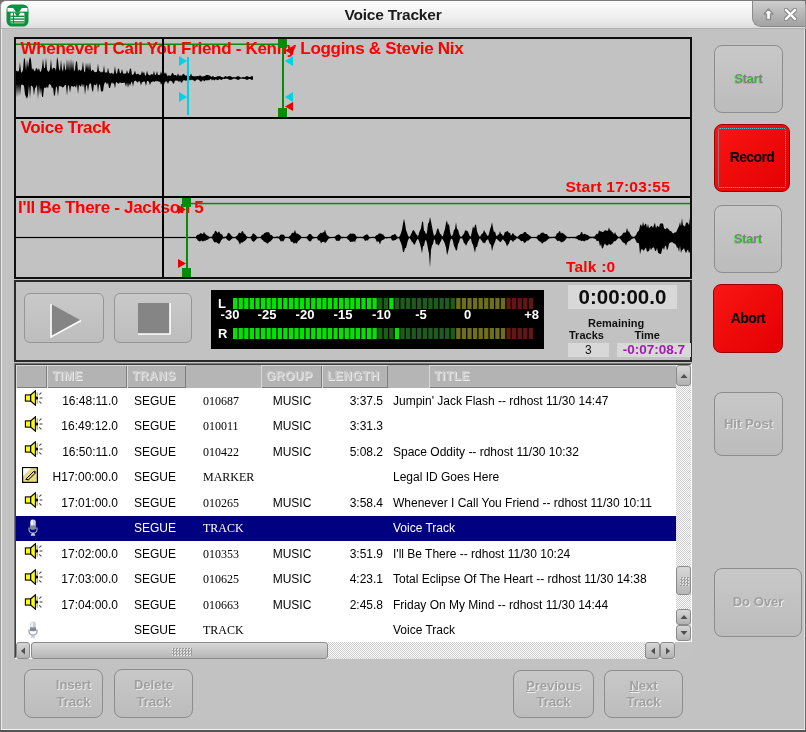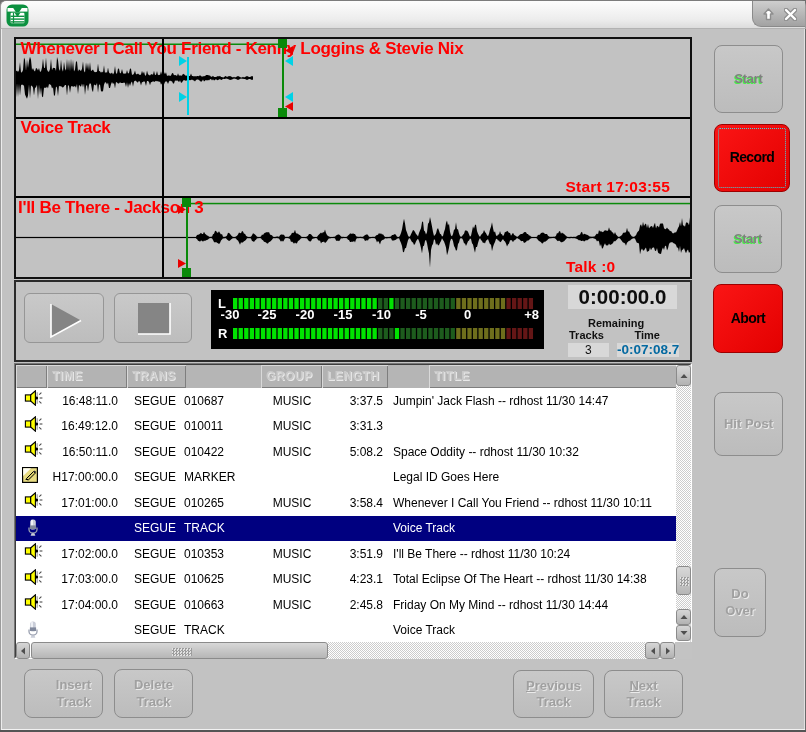--- a/index.html
+++ b/index.html
@@ -27,35 +27,35 @@
 
 
 .tbtn { position:absolute; border:1px solid #969696; border-radius:6px; background:linear-gradient(#c9c9c9,#bdbdbd); }
 
 
 #meter { position:absolute; left:195px; top:8px; width:333px; height:59px; background:#000; }
 
 #timebox { position:absolute; left:552px; top:3px; width:109px; height:24px; background:#d8d8d8; text-align:center; font-size:20.5px; font-weight:bold; color:#0d0d0d; line-height:24px; }
 .small { position:absolute; font-size:11px; font-weight:bold; color:#111; }
 #tracksbox { position:absolute; left:551.8px; top:60.5px; width:41px; height:14px; background:#d8d8d8; font-size:12px; text-align:center; line-height:14px; color:#111; }
-#remtime { position:absolute; left:601px; top:60.5px; width:62px; height:14px; background:#d8d8d8; color:#0369a1; font-size:13.5px; font-weight:bold; line-height:14px; text-align:center; white-space:nowrap; }
+#remtime { position:absolute; left:601px; top:60.5px; width:74px; height:14px; background:#d8d8d8; color:#a21caf; font-size:13.5px; font-weight:bold; line-height:14px; text-align:center; white-space:nowrap; }
 
 
 #thead { position:absolute; left:0; top:0; width:660px; height:23px; background:#b5b5b5; }
 .hcell { position:absolute; top:0; height:23px; background:#b3b3b3; box-shadow:inset 1px 1px 0 #d9d9d9, inset -1px -1px 0 #7e7e7e; color:#c9c9c9; font-size:12px; font-weight:bold; letter-spacing:0.5px; line-height:23px; padding-left:5px; text-shadow:1px 1px 0 #e9e9e9; }
 .row { position:absolute; left:0; width:660px; height:25.5px; background:#fff; color:#000; font-size:12px; }
 .row.sel { background:#000080; color:#fff; }
 .row span { position:absolute; top:50%; transform:translateY(-50%); white-space:nowrap; }
 .row span.ric { top:2px; transform:none; }
 .ric { left:7px; }
 .ric-mic { left:12px !important; top:3px !important; }
 .ric-mkr { left:6px !important; }
 .c-time { right:558px; } 
 .c-trans { left:118px; }
-.c-cart { left:168px; }
+.c-cart { left:187px;font-family:Liberation Serif, serif; }
 .c-grp { left:240px; width:72px; text-align:center; }
 .c-len { right:293px; }
 .c-title { left:377px; }
 
 
 .sbtn { position:absolute; border:1px solid #8b8b8b; border-radius:3px; background:linear-gradient(#d6d6d6,#b2b2b2); display:flex; align-items:center; justify-content:center; }
 .strack { position:absolute; background:repeating-conic-gradient(#ffffff 0% 25%, #cccccc 0% 50%); background-size:2px 2px; }
 .sthumb { position:absolute; border:1px solid #8b8b8b; border-radius:3px; background:linear-gradient(#d8d8d8,#b6b6b6); }
 .grip { position:absolute; background:repeating-conic-gradient(#9d9d9d 0% 25%, #e2e2e2 0% 50%); background-size:3px 3px; }
 
@@ -76,20 +76,21 @@
     <rect x="1.5" y="4" width="20" height="3.6" fill="#fff"></rect>
     <polygon points="7.2,4 15.8,4 11.5,10.5" fill="#0c9140"></polygon>
     <rect x="4.6" y="8.8" width="13.8" height="10.4" rx="1" fill="#fff"></rect>
     <polygon points="8.6,8.8 14.4,8.8 11.5,13.2" fill="#0c9140"></polygon>
     <rect x="7.2" y="8.8" width="1.3" height="10.4" fill="#0c9140" opacity="0"></rect>
     <rect x="4.6" y="11.6" width="13.8" height="1.4" fill="#0c9140"></rect>
     <rect x="4.6" y="14.4" width="13.8" height="1.4" fill="#0c9140"></rect>
     <rect x="4.6" y="17.2" width="13.8" height="1.4" fill="#0c9140"></rect>
     <rect x="6.9" y="8.8" width="1.2" height="10.4" fill="#0c9140"></rect>
   </svg>
+  <div id="title">Voice Tracker</div>
   <div id="wmtab">
     <svg style="left:9px" width="13" height="13" viewBox="0 0 13 13">
           <path d="M6.5 1 L11 6 H8.5 V11.5 H4.5 V6 H2 Z" fill="#fff" stroke="#8e8e8e" stroke-width="1.4" stroke-linejoin="round"></path>
         </svg>
     <svg style="left:31px" width="13" height="13" viewBox="0 0 13 13">
           <path d="M2 2 L11 11 M11 2 L2 11" stroke="#8e8e8e" stroke-width="4.6" stroke-linecap="round"></path>
           <path d="M2 2 L11 11 M11 2 L2 11" stroke="#fff" stroke-width="2.4" stroke-linecap="round"></path>
         </svg>
   </div>
 </div>
@@ -100,21 +101,21 @@
     <rect x="0" y="157" width="674" height="2" fill="#000"></rect>
     <rect x="0" y="4.5" width="266" height="1.5" fill="#0a8a0a"></rect>
     <rect x="170" y="163.8" width="504" height="1.5" fill="#0a8a0a"></rect>
     <rect x="140" y="78.4" width="97" height="1.2" fill="#000"></rect>
     <rect x="0" y="197.9" width="674" height="1.2" fill="#000"></rect>
     <polygon points="0,32.3 1,31.6 2,33.0 3,31.3 4,23.1 5,33.5 6,33.3 7,30.9 8,18.5 9,20.7 10,31.8 11,20.2 12,29.0 13,21.6 14,17.8 15,20.8 16,30.9 17,28.9 18,31.6 19,32.4 20,28.9 21,29.5 22,31.6 23,29.1 24,32.8 25,32.6 26,28.4 27,19.6 28,28.7 29,28.9 30,18.4 31,30.6 32,32.4 33,32.8 34,30.0 35,19.8 36,31.3 37,28.7 38,29.1 39,29.1 40,32.1 41,18.1 42,21.3 43,30.0 44,31.9 45,20.5 46,30.1 47,32.8 48,22.8 49,29.8 50,31.8 51,19.7 52,31.8 53,20.3 54,32.2 55,19.4 56,31.1 57,20.8 58,32.5 59,30.5 60,22.4 61,22.4 62,32.5 63,30.2 64,31.2 65,32.0 66,29.8 67,22.2 68,32.1 69,33.4 70,23.2 71,30.2 72,23.7 73,31.5 74,22.9 75,32.3 76,31.3 77,30.6 78,32.4 79,33.2 80,33.0 81,32.8 82,24.5 83,32.0 84,32.2 85,33.8 86,32.4 87,33.5 88,26.2 89,34.3 90,32.7 91,33.9 92,28.4 93,33.5 94,34.6 95,34.4 96,33.6 97,35.6 98,33.7 99,27.1 100,34.3 101,34.7 102,29.4 103,29.7 104,34.4 105,33.8 106,30.0 107,33.9 108,35.1 109,34.2 110,34.7 111,30.9 112,34.6 113,34.0 114,29.6 115,29.7 116,35.8 117,35.8 118,34.6 119,31.6 120,35.3 121,35.3 122,34.6 123,35.6 124,36.1 125,35.5 126,31.7 127,34.8 128,32.6 129,36.4 130,36.4 131,31.4 132,35.3 133,35.9 134,36.5 135,35.3 136,35.3 137,35.7 138,31.7 139,35.9 140,35.8 141,31.9 142,36.3 143,35.7 144,36.1 145,32.3 146,35.6 147,36.5 148,33.0 149,35.3 150,33.2 151,36.7 152,36.8 153,36.3 154,36.9 155,36.4 156,34.3 157,34.1 158,36.2 159,36.0 160,36.2 161,36.9 162,34.2 163,36.8 164,36.2 165,36.8 166,36.6 167,34.7 168,35.2 169,36.1 170,37.0 171,36.2 172,36.7 173,37.1 174,37.1 175,34.6 176,37.0 177,37.1 178,37.5 179,37.0 180,37.4 181,37.0 182,37.0 183,37.3 184,35.9 185,37.3 186,37.6 187,37.5 188,37.1 189,37.3 190,36.1 191,36.0 192,35.9 193,36.4 194,36.5 195,37.8 196,37.7 197,36.7 198,38.1 199,37.9 200,38.1 201,37.5 202,37.0 203,37.5 204,36.8 205,38.0 206,37.9 207,38.4 208,38.3 209,37.2 210,37.1 211,38.2 212,37.2 213,37.3 214,37.0 215,37.5 216,38.1 217,38.4 218,37.7 219,38.4 220,38.1 221,37.5 222,37.0 223,37.5 224,38.1 225,38.5 226,38.6 227,37.7 228,38.5 229,38.1 230,37.5 231,37.0 232,37.5 233,38.0 234,38.1 235,37.5 236,37.0 237,37.5 237,40.5 236,41.0 235,40.5 234,39.9 233,39.9 232,40.5 231,41.0 230,40.5 229,39.9 228,40.0 227,39.7 226,39.7 225,39.6 224,39.9 223,40.5 222,41.0 221,40.5 220,39.9 219,39.7 218,39.5 217,39.9 216,40.6 215,40.7 214,41.0 213,40.5 212,39.9 211,39.8 210,39.6 209,39.9 208,39.9 207,39.7 206,40.8 205,40.9 204,40.0 203,40.5 202,41.0 201,41.2 200,40.0 199,41.1 198,41.4 197,40.2 196,41.5 195,40.0 194,40.3 193,41.5 192,40.7 191,41.7 190,40.7 189,41.7 188,42.5 187,40.6 186,42.2 185,42.7 184,42.0 183,41.0 182,40.4 181,40.4 180,40.9 179,42.5 178,41.4 177,41.3 176,40.6 175,41.0 174,41.3 173,40.9 172,40.8 171,41.2 170,41.8 169,41.5 168,40.9 167,41.7 166,43.4 165,43.8 164,41.2 163,43.3 162,41.7 161,41.6 160,41.8 159,41.6 158,44.6 157,44.4 156,42.3 155,42.2 154,41.5 153,42.5 152,45.1 151,42.8 150,42.2 149,42.9 148,45.4 147,42.5 146,44.2 145,45.8 144,42.5 143,43.1 142,42.1 141,42.5 140,41.7 139,42.6 138,42.9 137,42.0 136,43.3 135,42.9 134,46.2 133,43.0 132,42.0 131,42.0 130,47.1 129,43.3 128,41.9 127,43.2 126,43.0 125,46.4 124,42.9 123,41.7 122,43.4 121,43.2 120,41.8 119,41.8 118,42.6 117,47.8 116,42.4 115,43.8 114,47.0 113,44.0 112,49.0 111,43.2 110,47.9 109,44.0 108,43.4 107,43.9 106,44.0 105,44.0 104,43.3 103,44.6 102,44.6 101,43.6 100,43.0 99,49.5 98,44.0 97,44.9 96,42.9 95,45.2 94,48.9 93,48.9 92,43.5 91,45.4 90,43.5 89,43.2 88,45.7 87,52.2 86,52.5 85,52.2 84,45.5 83,45.7 82,53.8 81,44.0 80,46.6 79,46.1 78,45.6 77,53.3 76,51.1 75,45.3 74,44.1 73,46.0 72,52.4 71,45.7 70,47.2 69,56.0 68,44.5 67,48.4 66,44.6 65,47.7 64,47.0 63,45.8 62,55.3 61,45.1 60,48.7 59,47.0 58,47.4 57,47.7 56,46.9 55,47.6 54,54.0 53,47.1 52,46.1 51,56.8 50,46.0 49,46.1 48,47.5 47,48.5 46,48.2 45,46.9 44,47.6 43,46.7 42,57.2 41,48.5 40,47.6 39,56.0 38,56.9 37,48.2 36,49.5 35,45.9 34,45.6 33,44.9 32,49.4 31,47.6 30,48.9 29,48.4 28,49.0 27,58.3 26,57.4 25,48.4 24,56.0 23,45.4 22,60.3 21,45.8 20,48.2 19,49.1 18,56.4 17,48.6 16,47.1 15,46.4 14,59.5 13,45.5 12,56.5 11,59.8 10,57.8 9,55.4 8,46.7 7,45.9 6,45.4 5,46.2 4,56.8 3,44.7 2,58.1 1,44.3 0,58.6" fill="#000"></polygon>
     <polygon points="180,197.8 181,196.1 182,195.8 183,195.6 184,194.8 185,193.8 186,195.1 187,195.0 188,192.8 189,194.7 190,195.6 191,196.4 192,196.7 193,197.7 194,198.1 195,197.8 196,197.7 197,195.3 198,194.7 199,192.1 200,191.8 201,193.6 202,193.8 203,192.2 204,194.1 205,195.5 206,195.1 207,197.7 208,197.9 209,197.8 210,197.4 211,196.6 212,193.8 213,193.9 214,194.8 215,196.3 216,197.3 217,198.0 218,198.1 219,197.9 220,197.6 221,196.7 222,195.5 223,193.5 224,194.1 225,194.3 226,192.0 227,192.4 228,194.8 229,194.7 230,196.8 231,197.6 232,198.0 233,198.0 234,198.0 235,197.8 236,196.3 237,194.3 238,194.7 239,195.4 240,196.4 241,197.7 242,198.0 243,197.9 244,198.1 245,197.6 246,195.6 247,195.9 248,194.5 249,193.7 250,193.6 251,192.9 252,193.4 253,193.1 254,195.4 255,196.0 256,196.2 257,197.7 258,198.0 259,198.0 260,197.7 261,197.6 262,197.6 263,197.9 264,196.2 265,195.6 266,195.4 267,195.7 268,195.8 269,197.7 270,198.0 271,197.8 272,198.0 273,197.7 274,196.7 275,195.8 276,193.7 277,193.9 278,193.5 279,190.8 280,194.2 281,194.6 282,194.8 283,195.8 284,196.0 285,197.4 286,197.9 287,197.9 288,198.1 289,197.9 290,197.9 291,197.5 292,196.8 293,195.0 294,195.0 295,195.3 296,196.6 297,197.8 298,197.9 299,197.9 300,197.9 301,197.9 302,196.4 303,195.6 304,194.4 305,193.4 306,194.6 307,193.0 308,193.6 309,190.4 310,194.1 311,195.9 312,196.9 313,197.6 314,198.0 315,198.1 316,198.0 317,198.1 318,197.8 319,197.7 320,196.5 321,196.0 322,195.4 323,195.6 324,196.2 325,197.6 326,197.9 327,197.8 328,198.0 329,197.9 330,198.0 331,197.7 332,196.6 333,195.7 334,194.6 335,194.4 336,194.9 337,194.2 338,195.1 339,194.9 340,197.0 341,197.7 342,197.8 343,198.0 344,197.8 345,197.7 346,198.0 347,197.8 348,196.9 349,195.9 350,195.7 351,195.2 352,196.1 353,197.7 354,197.9 355,198.0 356,197.9 357,197.8 358,198.0 359,197.7 360,196.5 361,196.1 362,195.8 363,194.1 364,195.0 365,194.3 366,195.6 367,195.2 368,196.8 369,197.9 370,198.0 371,198.0 372,198.1 373,197.9 374,197.8 375,197.4 376,196.1 377,195.9 378,195.4 379,195.0 380,196.1 381,197.8 382,198.0 383,198.1 384,196.4 385,194.1 386,190.6 387,184.4 388,179.7 389,184.5 390,191.0 391,193.4 392,196.4 393,197.9 394,197.5 395,195.2 396,193.2 397,190.9 398,191.5 399,192.9 400,195.0 401,196.0 402,197.4 403,193.9 404,191.6 405,189.3 406,183.3 407,182.3 408,191.6 409,192.4 410,195.6 411,193.2 412,184.7 413,183.4 414,178.0 415,182.6 416,187.6 417,193.1 418,196.9 419,196.1 420,194.6 421,190.5 422,189.1 423,191.8 424,194.7 425,195.2 426,197.5 427,197.1 428,193.0 429,189.9 430,184.0 431,181.4 432,186.6 433,184.4 434,192.8 435,196.5 436,197.3 437,195.1 438,190.7 439,190.2 440,183.3 441,190.3 442,190.3 443,194.5 444,196.9 445,197.9 446,197.3 447,195.7 448,194.8 449,191.5 450,191.4 451,191.8 452,192.8 453,195.3 454,197.8 455,196.8 456,192.3 457,187.3 458,189.8 459,186.0 460,185.5 461,192.1 462,194.8 463,196.7 464,197.9 465,196.1 466,194.8 467,194.0 468,190.9 469,192.9 470,194.3 471,196.2 472,197.3 473,194.8 474,190.6 475,187.8 476,183.3 477,188.9 478,193.5 479,192.2 480,196.3 481,197.2 482,195.6 483,195.4 484,192.1 485,195.1 486,195.2 487,197.2 488,195.7 489,192.7 490,193.2 491,191.7 492,192.6 493,194.1 494,193.8 495,196.7 496,195.2 497,193.7 498,195.8 499,196.4 500,197.1 501,198.0 502,197.6 503,196.6 504,195.5 505,194.9 506,195.1 507,194.6 508,193.2 509,193.0 510,193.2 511,194.9 512,195.0 513,196.4 514,196.5 515,197.7 516,197.9 517,197.9 518,198.0 519,197.9 520,197.9 521,197.8 522,195.7 523,196.0 524,195.4 525,193.9 526,193.7 527,193.6 528,193.9 529,195.0 530,194.9 531,194.9 532,196.7 533,197.6 534,198.0 535,197.8 536,197.9 537,197.8 538,197.7 539,197.8 540,196.8 541,194.1 542,194.6 543,192.6 544,192.0 545,194.7 546,193.5 547,194.5 548,194.8 549,195.9 550,196.7 551,197.7 552,197.9 553,198.1 554,197.9 555,197.8 556,198.1 557,198.0 558,197.8 559,198.0 560,197.7 561,197.1 562,196.2 563,196.0 564,195.8 565,193.5 566,192.7 567,195.8 568,194.8 569,195.1 570,195.4 571,195.7 572,196.3 573,196.9 574,197.8 575,197.6 576,198.1 577,197.5 578,197.7 579,196.9 580,195.5 581,194.6 582,195.2 583,190.9 584,192.6 585,192.2 586,192.8 587,193.3 588,192.1 589,191.3 590,191.4 591,191.7 592,191.8 593,188.3 594,191.5 595,191.2 596,193.3 597,193.5 598,195.4 599,193.0 600,195.6 601,196.6 602,197.7 603,198.0 604,197.6 605,196.7 606,195.9 607,194.1 608,193.5 609,193.8 610,193.1 611,188.7 612,192.8 613,192.3 614,194.7 615,196.2 616,197.6 617,197.8 618,197.9 619,197.0 620,196.2 621,193.8 622,192.4 623,191.5 624,186.7 625,185.3 626,188.1 627,182.8 628,187.1 629,185.2 630,184.6 631,189.0 632,184.9 633,189.5 634,188.0 635,187.3 636,187.0 637,189.1 638,186.0 639,183.8 640,189.4 641,186.8 642,187.2 643,188.5 644,184.8 645,184.4 646,184.5 647,184.6 648,189.1 649,190.2 650,190.0 651,188.6 652,189.9 653,190.5 654,192.2 655,191.8 656,193.4 657,194.4 658,194.1 659,193.2 660,193.5 661,191.5 662,188.9 663,187.3 664,183.1 665,187.5 666,179.0 667,186.4 668,186.4 669,187.7 670,183.4 671,183.4 672,183.9 673,186.3 674,178.2 674,212.7 673,213.9 672,210.4 671,211.7 670,214.3 669,211.9 668,209.0 667,210.6 666,211.1 665,214.1 664,206.8 663,213.1 662,208.4 661,208.8 660,205.9 659,204.8 658,204.4 657,203.8 656,203.0 655,203.6 654,203.4 653,204.9 652,209.3 651,211.5 650,206.7 649,206.9 648,211.0 647,208.6 646,210.7 645,215.0 644,214.7 643,214.6 642,213.4 641,209.1 640,212.0 639,211.7 638,208.4 637,208.6 636,209.3 635,211.2 634,208.5 633,211.9 632,212.2 631,213.1 630,208.4 629,209.8 628,211.4 627,211.6 626,209.5 625,211.3 624,215.6 623,204.8 622,203.8 621,203.9 620,201.9 619,199.5 618,199.2 617,199.2 616,199.9 615,200.5 614,201.7 613,201.8 612,202.7 611,203.7 610,206.8 609,204.5 608,203.7 607,203.5 606,202.2 605,200.8 604,199.4 603,199.1 602,199.2 601,200.4 600,201.4 599,202.4 598,202.1 597,204.1 596,204.9 595,205.4 594,205.9 593,204.6 592,206.5 591,206.2 590,206.4 589,204.2 588,206.3 587,209.1 586,209.8 585,205.0 584,207.6 583,202.6 582,201.6 581,202.5 580,200.4 579,199.8 578,199.5 577,199.1 576,199.0 575,199.2 574,199.3 573,200.1 572,200.8 571,201.4 570,201.0 569,201.9 568,202.4 567,201.5 566,202.0 565,202.1 564,201.1 563,201.5 562,200.4 561,199.9 560,199.4 559,199.2 558,198.9 557,199.2 556,199.1 555,199.0 554,199.2 553,199.2 552,199.1 551,199.1 550,200.0 549,201.3 548,202.3 547,202.8 546,203.2 545,203.3 544,202.2 543,201.5 542,202.2 541,201.5 540,200.3 539,199.2 538,199.0 537,199.0 536,199.0 535,199.2 534,199.2 533,199.4 532,200.2 531,201.5 530,201.9 529,202.9 528,202.4 527,204.2 526,204.5 525,203.3 524,202.5 523,201.9 522,200.9 521,199.4 520,199.0 519,199.0 518,199.0 517,199.1 516,199.1 515,199.2 514,200.1 513,201.1 512,201.8 511,201.5 510,203.0 509,203.6 508,203.9 507,202.1 506,202.0 505,202.3 504,200.7 503,200.3 502,199.4 501,199.0 500,200.0 499,201.2 498,201.3 497,203.2 496,201.4 495,201.1 494,201.5 493,204.5 492,205.4 491,207.4 490,204.5 489,202.5 488,201.8 487,200.1 486,201.2 485,202.7 484,203.2 483,201.6 482,201.6 481,199.8 480,200.0 479,203.0 478,205.1 477,207.9 476,212.2 475,205.4 474,205.2 473,202.7 472,200.0 471,200.9 470,201.8 469,204.6 468,203.5 467,203.9 466,202.0 465,201.0 464,199.1 463,200.8 462,204.1 461,208.1 460,208.1 459,213.8 458,210.1 457,205.6 456,204.3 455,200.1 454,199.5 453,201.6 452,202.3 451,204.7 450,206.9 449,204.4 448,204.2 447,201.1 446,199.2 445,199.2 444,199.6 443,203.4 442,204.9 441,210.9 440,211.8 439,208.7 438,207.0 437,202.2 436,199.8 435,199.9 434,202.8 433,208.8 432,213.0 431,216.2 430,208.4 429,205.3 428,202.6 427,200.9 426,199.3 425,201.9 424,203.7 423,205.9 422,206.6 421,204.2 420,205.9 419,201.1 418,200.3 417,205.1 416,206.4 415,211.0 414,228.7 413,214.6 412,209.8 411,204.2 410,200.8 409,202.1 408,206.8 407,207.2 406,214.5 405,208.9 404,205.0 403,202.0 402,199.7 401,200.8 400,202.6 399,205.1 398,206.1 397,203.6 396,202.9 395,201.3 394,199.3 393,199.2 392,201.3 391,205.1 390,209.1 389,209.3 388,213.1 387,213.2 386,207.1 385,203.9 384,201.7 383,199.1 382,199.4 381,199.6 380,200.8 379,201.0 378,201.4 377,201.4 376,201.6 375,199.2 374,199.1 373,199.2 372,199.0 371,199.4 370,199.3 369,199.3 368,200.6 367,200.8 366,201.2 365,202.2 364,205.6 363,203.3 362,201.8 361,203.4 360,200.7 359,199.2 358,199.1 357,199.0 356,199.1 355,199.0 354,199.5 353,199.4 352,201.6 351,201.2 350,201.5 349,202.0 348,200.0 347,199.2 346,199.2 345,199.1 344,199.1 343,199.0 342,199.2 341,199.1 340,200.6 339,203.5 338,201.8 337,203.1 336,202.5 335,202.9 334,203.0 333,200.9 332,200.8 331,199.2 330,199.0 329,199.0 328,199.1 327,199.0 326,199.4 325,199.1 324,201.1 323,202.3 322,201.6 321,202.1 320,201.5 319,199.3 318,199.1 317,199.1 316,199.0 315,199.1 314,199.5 313,199.3 312,200.4 311,202.1 310,203.2 309,204.0 308,202.6 307,203.1 306,202.9 305,204.5 304,201.6 303,201.7 302,200.9 301,199.2 300,199.0 299,199.1 298,199.4 297,199.4 296,200.2 295,202.2 294,202.5 293,202.1 292,201.0 291,199.2 290,199.2 289,199.1 288,198.9 287,199.0 286,199.1 285,199.3 284,200.6 283,201.6 282,202.1 281,204.2 280,204.5 279,203.6 278,204.7 277,203.4 276,202.5 275,203.0 274,200.1 273,199.5 272,199.0 271,199.0 270,199.0 269,199.2 268,201.2 267,202.7 266,201.6 265,202.7 264,201.3 263,199.4 262,199.2 261,199.1 260,199.1 259,199.3 258,199.0 257,199.3 256,200.8 255,201.8 254,202.7 253,202.9 252,204.5 251,204.5 250,203.5 249,203.0 248,202.8 247,201.2 246,200.7 245,199.3 244,199.1 243,198.9 242,199.2 241,199.3 240,200.8 239,201.6 238,203.1 237,202.2 236,202.0 235,199.4 234,199.0 233,199.2 232,199.1 231,199.3 230,200.8 229,201.8 228,202.2 227,203.2 226,203.7 225,203.3 224,205.8 223,203.4 222,201.4 221,200.9 220,199.4 219,198.9 218,199.2 217,199.0 216,199.7 215,200.4 214,201.4 213,202.1 212,201.2 211,200.4 210,199.3 209,199.1 208,199.4 207,199.3 206,200.5 205,201.6 204,204.0 203,204.9 202,204.2 201,203.7 200,203.0 199,203.6 198,202.9 197,200.9 196,199.3 195,199.0 194,199.1 193,199.4 192,200.6 191,200.9 190,201.2 189,201.9 188,201.6 187,202.7 186,201.8 185,201.6 184,202.7 183,201.9 182,201.8 181,200.0 180,199.5" fill="#000"></polygon>
   </svg>
   <div class="redtxt" style="left:4.5px; top:1px;">Whenever I Call You Friend - Kenny Loggins &amp; Stevie Nix</div>
   <div class="redtxt" style="left:4.5px; top:80px;">Voice Track</div>
-  <div class="redtxt" style="left:2px; top:160px;">I'll Be There - Jackson 3</div>
+  <div class="redtxt" style="left:2px; top:160px;">I'll Be There - Jackson 5</div>
   <div class="redtxt2" style="right:20px; top:139.5px;">Start 17:03:55</div>
   <div class="redtxt2" style="left:550px; top:219.5px;">Talk :0</div>
   <svg class="abs" style="left:0;top:0; z-index:5;" width="674" height="238" viewBox="0 0 674 238">
     <rect x="146" y="0" width="2" height="238" fill="#000"></rect>
     <rect x="171" y="18" width="2" height="58" fill="#00d2e6"></rect>
     <polygon points="163,17 171,22 163,27" fill="#00d2e6"></polygon>
     <polygon points="163,53 171,58 163,63" fill="#00d2e6"></polygon>
     <rect x="266" y="0" width="2" height="78" fill="#0a8a0a"></rect>
     <rect x="262" y="0" width="9" height="9" fill="#0a8a0a"></rect>
     <rect x="262" y="69" width="9" height="9" fill="#0a8a0a"></rect>
@@ -496,21 +497,21 @@
         </div>
   <div style="position:absolute; left:659px; top:277px; width:17px; height:17px; background:#c3c3c3;"></div>
 </div>
     </div>
 
 <div class="btn green" style="left:714px; top:45px;  width:69px; height:68px;">Start</div>
 <div class="btn red" style="left:714px; top:124px; width:76px; height:68px;"><div style="position:absolute; inset:3px; border:1.5px dotted #49cdd9; border-radius:2px;"></div>Record</div>
 <div class="btn green" style="left:714px; top:205px; width:68px; height:68px;">Start</div>
 <div class="btn" style="left:714px; top:392px; width:69px; height:64px;">Hit Post</div>
 <div class="btn red" style="left:713px; top:284px; width:70px; height:69px;">Abort</div>
-<div class="btn" style="left:714px; top:568px; width:52px; height:69px;">Do Over</div>
+<div class="btn" style="left:714px; top:568px; width:88px; height:69px;">Do Over</div>
 
 <div class="btn" style="left:24px;  top:669px; width:79px; height:49px;padding-left:20px;">Insert<br>Track</div>
 <div class="btn" style="left:114px; top:669px; width:79px; height:49px;">Delete<br>Track</div>
 <div class="btn" style="left:513px; top:670px; width:81px; height:48px;">
       <span><u>P</u>revious<br>Track</span>
     </div>
 <div class="btn" style="left:604px; top:670px; width:79px; height:48px;">
       <span><u>N</u>ext<br>Track</span>
     </div>
 

